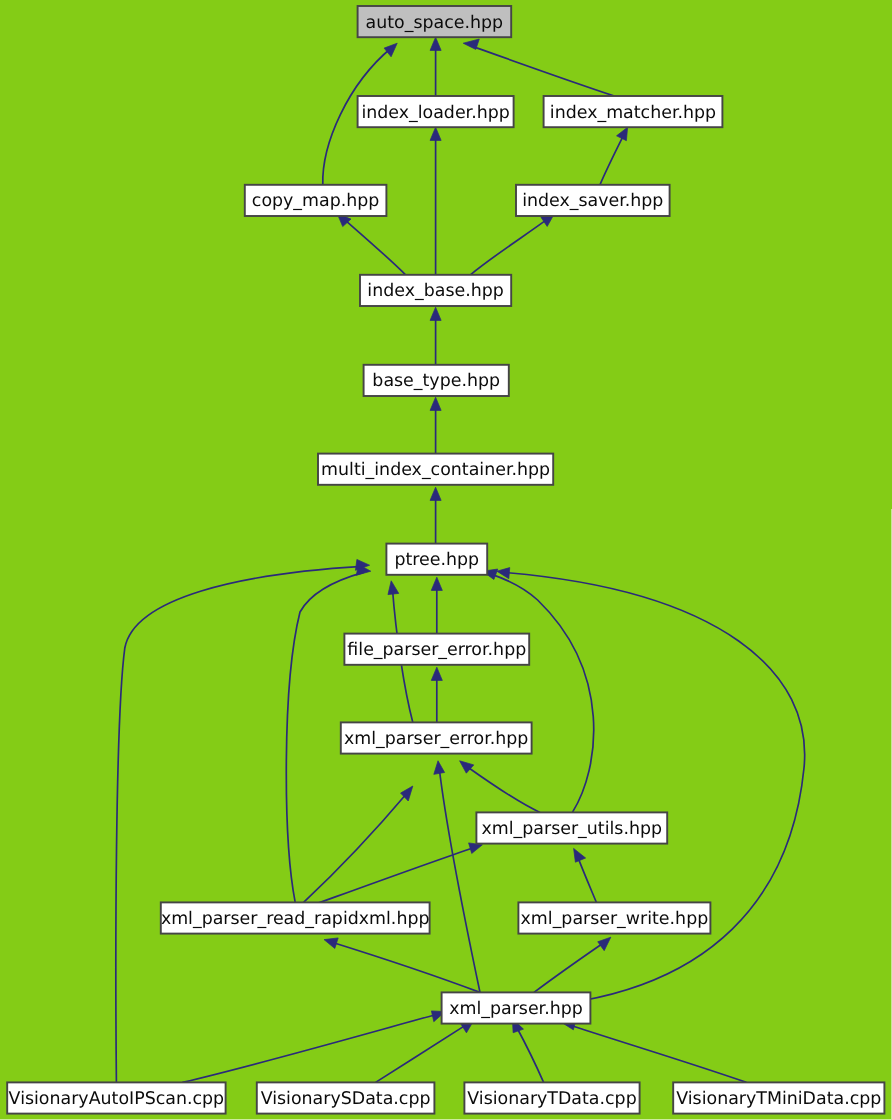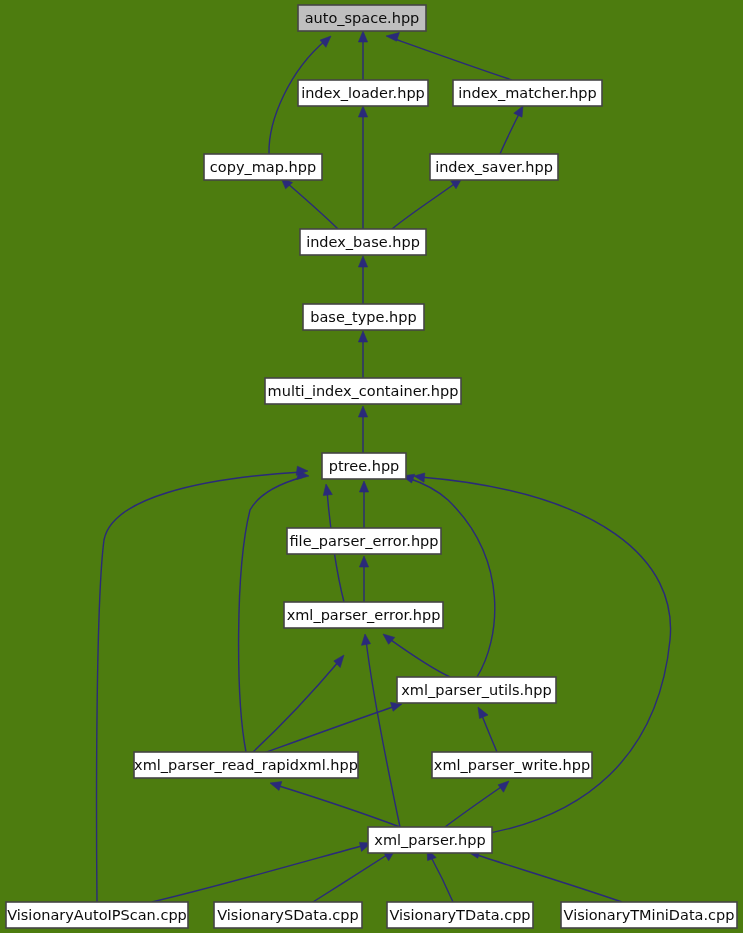--- a/index.html
+++ b/index.html
@@ -7,21 +7,21 @@
     padding: 0;
     background: #ffffff;
   }
   body {
     font-family: "DejaVu Sans", sans-serif;
   }
   #graph-wrap {
     position: relative;
     width: 743px;
     height: 933px;
-    background: #4d7c0f;
+    background: #84cc16;
     overflow: hidden;
   }
   svg#graph {
     display: block;
     width: 743px;
     height: 933px;
   }
   .edge-path {
     fill: none;
     stroke: #2a2a7a;

